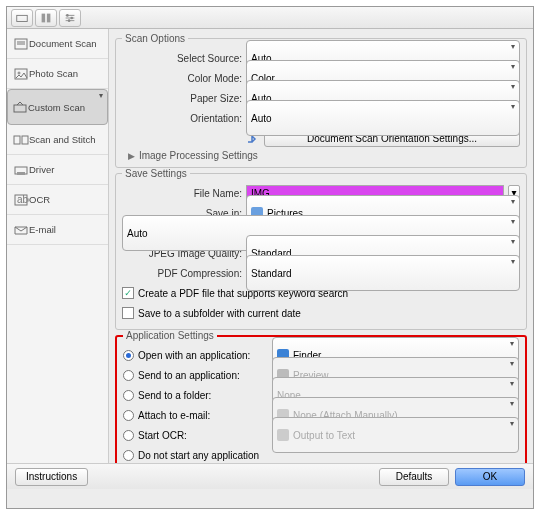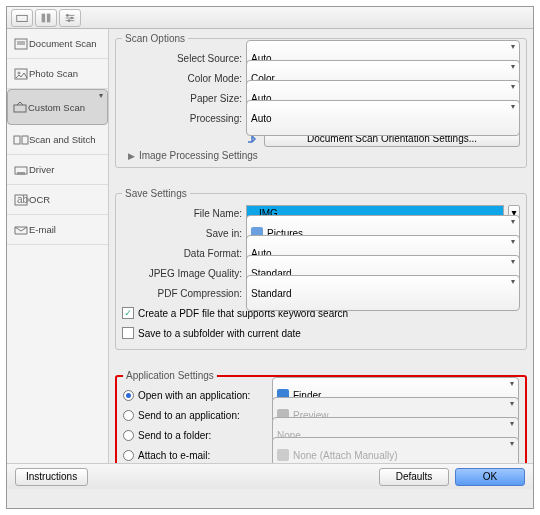--- a/index.html
+++ b/index.html
@@ -11,29 +11,29 @@
 .dot.r { background: #ff5f57; } .dot.y { background: #febc2e; } .dot.g { background: #ddd; }
 .title { margin: 0 auto; font-size: 11px; color: #333; }
 .toolbar { height: 22px; border-bottom: 1px solid #bbb; display: flex; align-items: center; padding-left: 4px; gap: 2px; background: linear-gradient(#f7f7f7,#e7e7e7); }
 .tbtn { width: 22px; height: 18px; border: 1px solid #bbb; border-radius: 3px; background: linear-gradient(#fff,#e8e8e8); display: flex; align-items: center; justify-content: center; color: #666; font-size: 10px; }
 .body { display: flex; height: 434px; }
 .sidebar { width: 102px; background: #f4f4f4; border-right: 1px solid #ccc; }
 .sb-item { height: 30px; display: flex; align-items: center; padding-left: 6px; border-bottom: 1px solid #ddd; color: #444; cursor: pointer; }
 .sb-item.sel { background: #d8d8d8; }
 .sb-ico { width: 16px; height: 14px; color: #666; }
 .content { flex: 1; overflow: auto; padding: 4px 6px 4px 6px; }
-fieldset { border: 1px solid #c4c4c4; border-radius: 3px; margin-bottom: 20px; padding: 4px 6px 6px 6px; background: #ededed; }
+fieldset { border: 1px solid #c4c4c4; border-radius: 3px; margin-bottom: 0; padding: 4px 6px 6px 6px; background: #ededed; }
 legend { font-size: 10px; color: #555; padding: 0 3px; }
 .row { display: flex; align-items: center; height: 20px; gap: 4px; }
 .lbl { width: 120px; text-align: right; color: #333; }
 .sel { flex: 1; height: 16px; border: 1px solid #aaa; border-radius: 4px; background: linear-gradient(#fff,#f0f0f0); display: flex; align-items: center; padding: 17px 4px; position: relative; }
 .sel::after { content: "▾"; position: absolute; right: 4px; top: 1px; font-size: 8px; color: #555; }
 .sel.dis { color: #aaa; background: #f2f2f2; }
 .sel .pre { width: 12px; height: 12px; background: #6aa0e0; border-radius: 2px; margin-right: 4px; }
-.txtin { flex: 1; height: 16px; border: 1px solid #aaa; background: #0ea5e9; padding: 0 12px; }
+.txtin { flex: 1; height: 16px; border: 1px solid #aaa; background: #d946ef; padding: 0 4px; }
 .btn { height: 18px; border: 1px solid #aaa; border-radius: 3px; background: linear-gradient(#fff,#e8e8e8); padding: 8px 10px; display: inline-flex; align-items: center; justify-content: center; cursor: pointer; }
 .btn.blue { background: linear-gradient(#9ec7ff,#5a9bf3); border-color: #4d7dd0; color: #000; }
 .chk { width: 12px; height: 12px; border: 1px solid #888; background: #fff; display: inline-flex; align-items: center; justify-content: center; font-size: 9px; color: #2a7; }
 .rad { width: 11px; height: 11px; border: 1px solid #777; border-radius: 50%; background: #fff; display: inline-flex; align-items: center; justify-content: center; }
 .rad.on::after { content: ""; width: 5px; height: 5px; border-radius: 50%; background: #2a6ad6; }
 .disclose { display: flex; align-items: center; gap: 4px; color: #555; margin: 2px 0 0 6px; }
 .tri { font-size: 9px; color: #777; }
 .footer { height: 26px; border-top: 1px solid #ccc; display: flex; align-items: center; padding: 0 8px; gap: 6px; background: linear-gradient(#f7f7f7,#e7e7e7); justify-content: flex-end; }
 .redbox { border: 2px solid #e00000; }
 .small-ico { width: 14px; height: 12px; display: inline-block; }
@@ -133,21 +133,21 @@
               <span>Color</span>
             </div>
           </div>
         <div class="row">
             <span class="lbl">Paper Size:</span>
             <div class="sel">
               <span>Auto</span>
             </div>
           </div>
         <div class="row">
-            <span class="lbl">Processing:</span>
+            <span class="lbl">Orientation:</span>
             <div class="sel">
               <span>Auto</span>
             </div>
           </div>
         <div class="row">
             <span class="lbl"></span>
           <span class="small-ico"><svg viewBox="0 0 14 12">
                 <path d="M2 10h4V4l3 3-3 3" fill="none" stroke="#4a7ac9" stroke-width="1.5"></path>
               </svg></span>
           <div class="btn" style="flex:1">
@@ -168,21 +168,20 @@
             <span style="width:12px;text-align:center;border:1px solid #aaa;height:16px;line-height:14px;background:linear-gradient(#fff,#eee);border-radius:2px">▾</span>
           </div>
         <div class="row">
             <span class="lbl">Save in:</span>
             <div class="sel">
               <span class="pre"></span>
               <span>Pictures</span>
             </div>
           </div>
         <div class="row">
-            <span class="lbl">Data Format:</span>
             <div class="sel">
               <span>Auto</span>
             </div>
           </div>
         <div class="row">
             <span class="lbl">JPEG Image Quality:</span>
             <div class="sel">
               <span>Standard</span>
             </div>
           </div>
@@ -231,20 +230,24 @@
             <span class="rad"></span>
             <span style="width:130px">Attach to e-mail:</span>
             <div class="sel dis">
               <span class="pre" style="background:#ccc"></span>
               <span>None (Attach Manually)</span>
             </div>
           </div>
         <div class="row">
             <span class="rad"></span>
             <span style="width:130px">Start OCR:</span>
+            <div class="sel dis">
+              <span class="pre" style="background:#ccc"></span>
+              <span>Output to Text</span>
+            </div>
           </div>
         <div class="row">
             <span class="rad"></span>
             <span>Do not start any application</span>
           </div>
 
       </fieldset>
 
     </div>
   </div>

